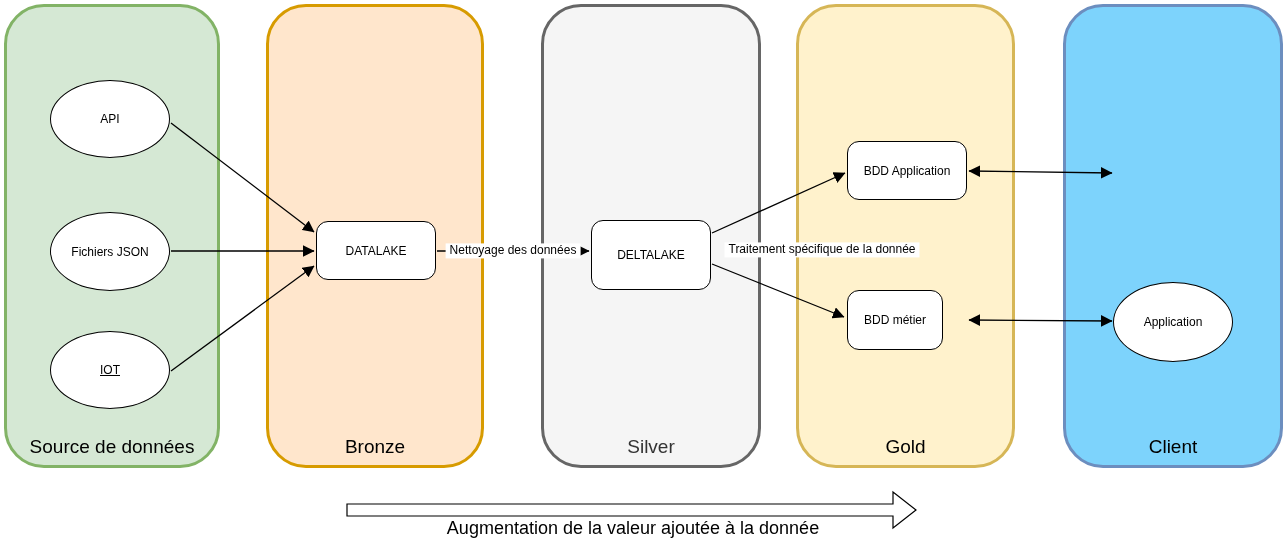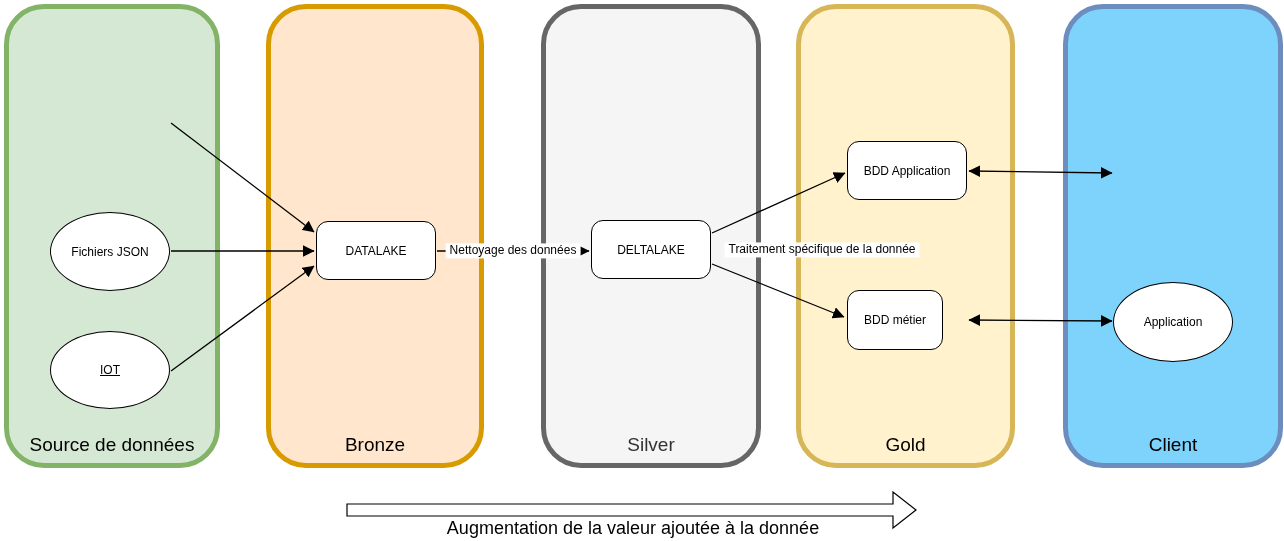--- a/index.html
+++ b/index.html
@@ -10,21 +10,21 @@
   }
   .canvas {
     position: relative;
     width: 1284px;
     height: 541px;
     background: #ffffff;
     overflow: hidden;
   }
   .column {
     position: absolute;
-    border: 5px solid #3b82f6;
+    border: 3px solid #3b82f6;
     border-radius: 40px;
     box-sizing: border-box;
   }
   .column-label {
     position: absolute;
     left: 0;
     right: 0;
     bottom: 7px;
     text-align: center;
     font-size: 19px;
@@ -105,34 +105,37 @@
     <line x1="171" y1="123" x2="314" y2="232" stroke="#000" stroke-width="1.3" marker-end="url(#arrow)"></line>
     <line x1="171" y1="251" x2="314" y2="251" stroke="#000" stroke-width="1.3" marker-end="url(#arrow)"></line>
     <line x1="171" y1="371" x2="314" y2="266" stroke="#000" stroke-width="1.3" marker-end="url(#arrow)"></line>
     <line x1="437" y1="251" x2="589" y2="251" stroke="#000" stroke-width="1.3" marker-end="url(#arrow)"></line>
     <line x1="712" y1="233" x2="845" y2="173" stroke="#000" stroke-width="1.3" marker-end="url(#arrow)"></line>
     <line x1="712" y1="264" x2="844" y2="317" stroke="#000" stroke-width="1.3" marker-end="url(#arrow)"></line>
     <line x1="969" y1="171" x2="1112" y2="173" stroke="#000" stroke-width="1.3" marker-start="url(#arrow)" marker-end="url(#arrow)"></line>
     <line x1="969" y1="320" x2="1112" y2="321" stroke="#000" stroke-width="1.3" marker-start="url(#arrow)" marker-end="url(#arrow)"></line>
   </svg>
 
+  <div class="node ellipse" style="left:50px; top:80px; width:120px; height:78px;">
+    <span>API</span>
+  </div>
 
   <div class="node ellipse" style="left:50px; top:212px; width:120px; height:79px;">
     <span>Fichiers JSON</span>
   </div>
 
   <div class="node ellipse" style="left:50px; top:331px; width:120px; height:78px;text-decoration:underline;">
     <span>IOT</span>
   </div>
 
   <div class="node box" style="left:316px; top:221px; width:120px; height:59px;">
     <span>DATALAKE</span>
   </div>
 
-  <div class="node box" style="left:591px; top:220px; width:120px; height:59px;">
+  <div class="node box" style="left:591px; top:220px; width:120px; height:70px;">
     <span>DELTALAKE</span>
   </div>
 
   <div class="node box" style="left:847px; top:141px; width:120px; height:59px;">
     <span>BDD Application</span>
   </div>
 
   <div class="node box" style="left:847px; top:290px; width:96px; height:60px;">
     <span>BDD métier</span>
   </div>

